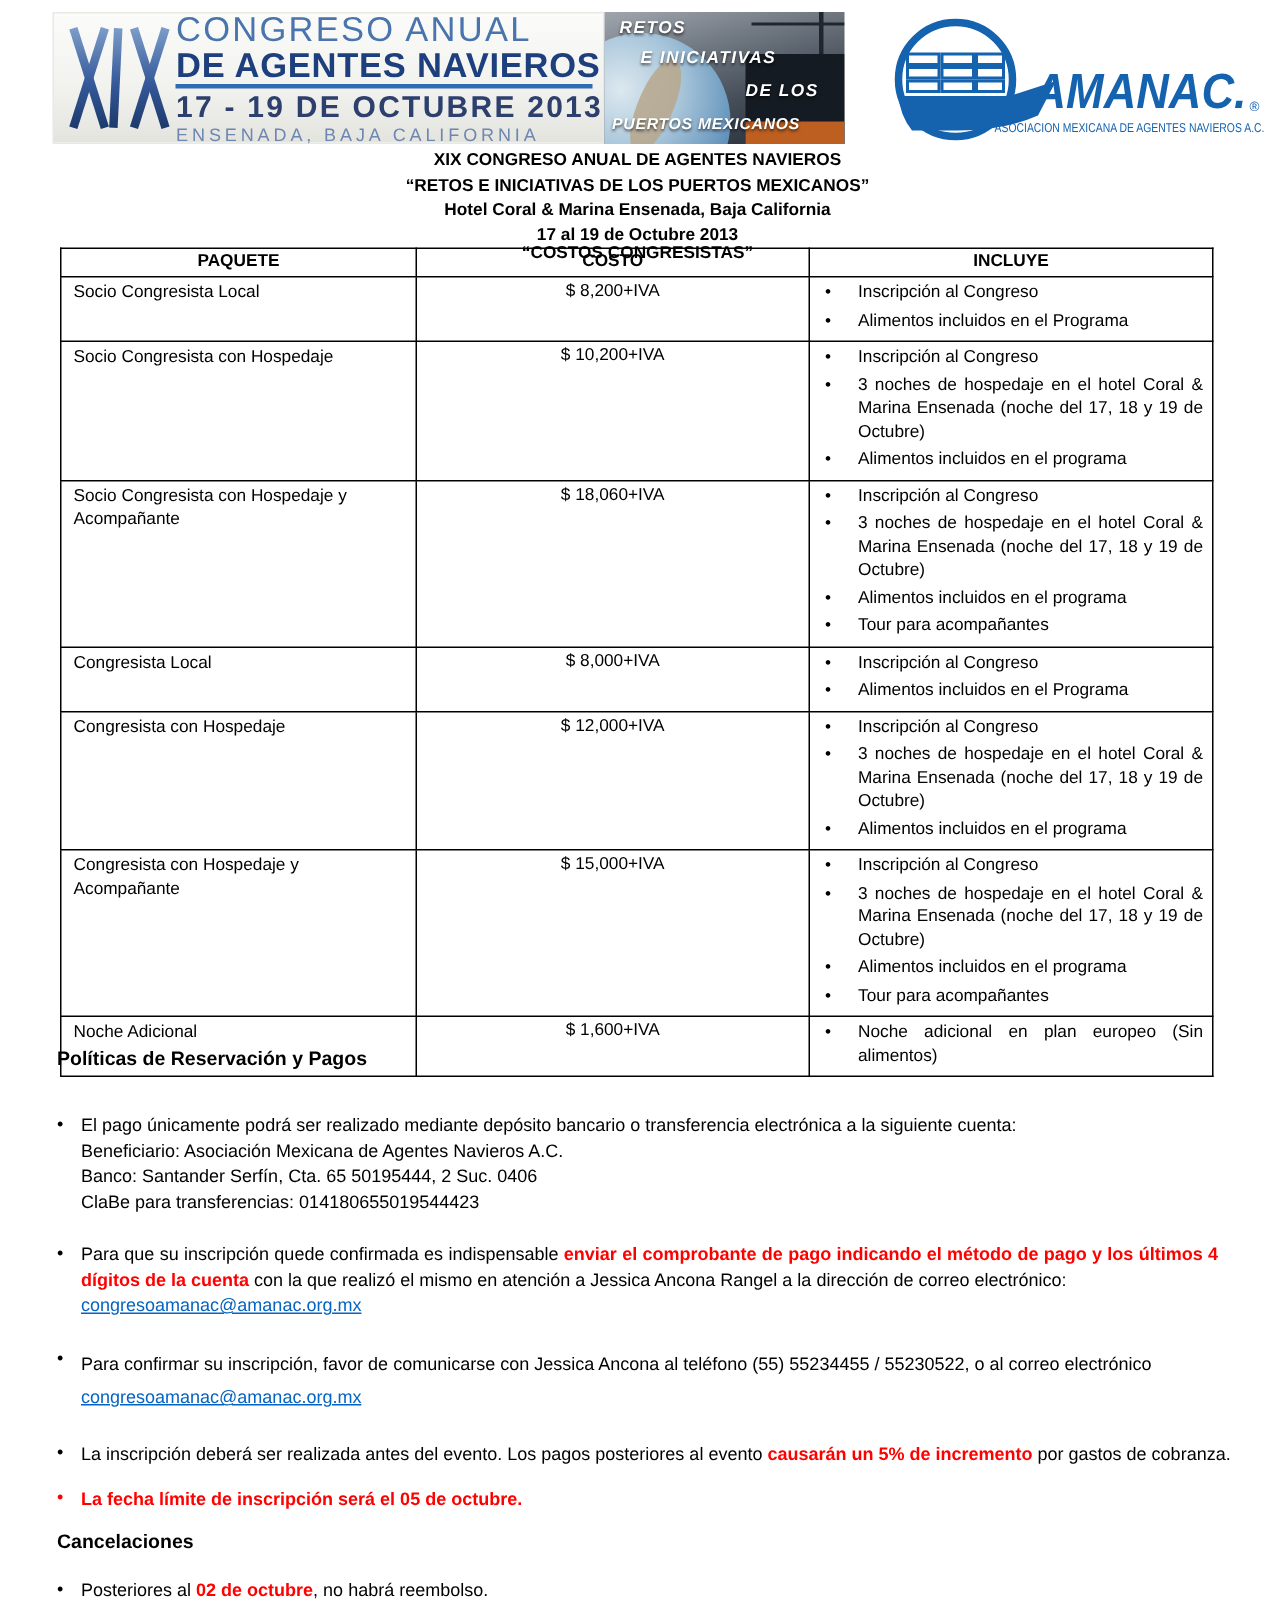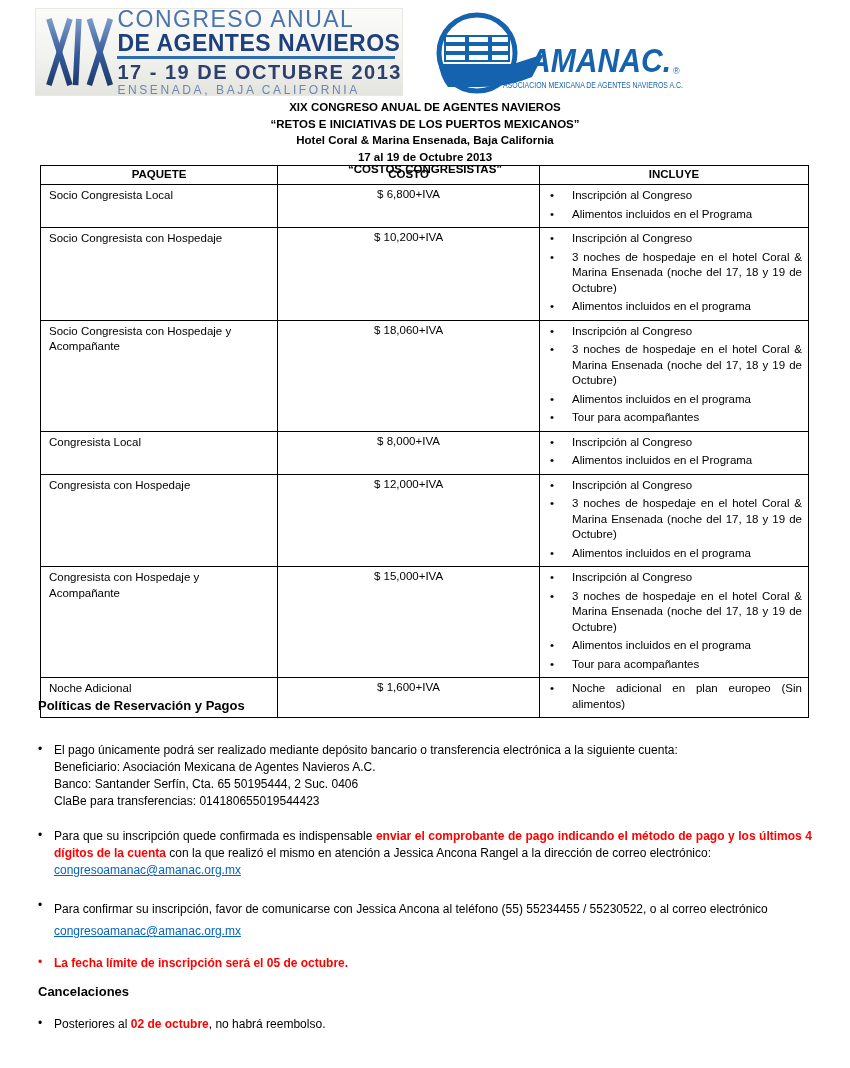--- a/index.html
+++ b/index.html
@@ -108,20 +108,32 @@
     </svg>
     <div class="logo-text">
       <div class="lt1">CONGRESO ANUAL</div>
       <div class="lt2">DE AGENTES NAVIEROS</div>
       <div class="logo-divider"></div>
       <div class="lt3">17 - 19 DE OCTUBRE 2013</div>
       <div class="lt4">ENSENADA, BAJA CALIFORNIA</div>
     </div>
   </div>
 
+  <div class="photo">
+    <div class="crane-v"></div>
+    <div class="crane-h"></div>
+    <div class="ship-block"></div>
+    <div class="ship-hull"></div>
+    <div class="globe"></div>
+    <div class="land"></div>
+    <div class="photo-line pl0">RETOS</div>
+    <div class="photo-line pl1">E INICIATIVAS</div>
+    <div class="photo-line pl2">DE LOS</div>
+    <div class="photo-line pl3">PUERTOS MEXICANOS</div>
+  </div>
 
   <div class="amanac-box">
     <svg width="278" height="88" viewBox="0 0 278 88">
       <circle cx="66" cy="45" r="38" fill="none" stroke="#1562AE" stroke-width="5"></circle>
       <g fill="#ffffff" stroke="#1562AE" stroke-width="2">
         <rect x="34" y="28" width="21" height="7"></rect>
           <rect x="57" y="28" width="21" height="7"></rect>
           <rect x="80" y="28" width="18" height="7"></rect>
         <rect x="34" y="37" width="21" height="7"></rect>
           <rect x="57" y="37" width="21" height="7"></rect>
@@ -154,21 +166,21 @@
     </colgroup>
   <tbody>
       <tr>
     <th>PAQUETE</th>
     <th>COSTO</th>
     <th>INCLUYE</th>
   </tr>
 
   <tr class="rh38">
     <td class="pk">Socio Congresista Local</td>
-    <td class="co">$ 6,800+IVA</td>
+    <td class="co">$ 8,200+IVA</td>
     <td class="inc">
           <ul class="incl">
       <li>Inscripción al Congreso</li>
       <li>Alimentos incluidos en el Programa</li>
     </ul>
         </td>
   </tr>
 
   <tr class="rh80">
     <td class="pk">Socio Congresista con Hospedaje</td>
@@ -266,20 +278,26 @@
   </div>
 
   <div class="bullet b3">
     <span class="dot"></span>
     <div class="content">
       <div class="nowrap">Para confirmar su inscripción, favor de comunicarse con Jessica Ancona al teléfono (55) 55234455 / 55230522, o al correo electrónico</div>
       <div><a class="mail-link">congresoamanac@amanac.org.mx</a></div>
     </div>
   </div>
 
+  <div class="bullet b4">
+    <span class="dot"></span>
+    <div class="content nowrap">
+      <span>La inscripción deberá ser realizada antes del evento. Los pagos posteriores al evento </span><span class="red-bold">causarán un 5% de incremento</span><span> por gastos de cobranza.</span>
+    </div>
+  </div>
 
   <div class="bullet b5 red-bullet">
     <span class="dot"></span>
     <div class="content">La fecha límite de inscripción será el 05 de octubre.</div>
   </div>
 
   <div class="cancel-heading">Cancelaciones</div>
 
   <div class="bullet b6">
     <span class="dot"></span>

